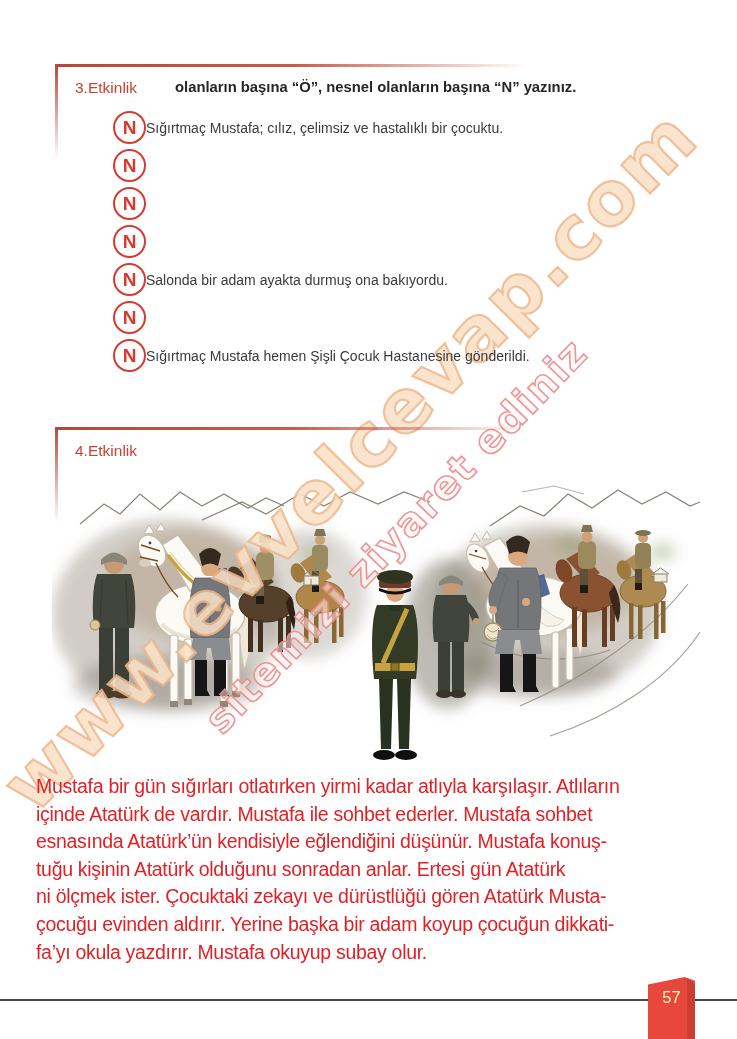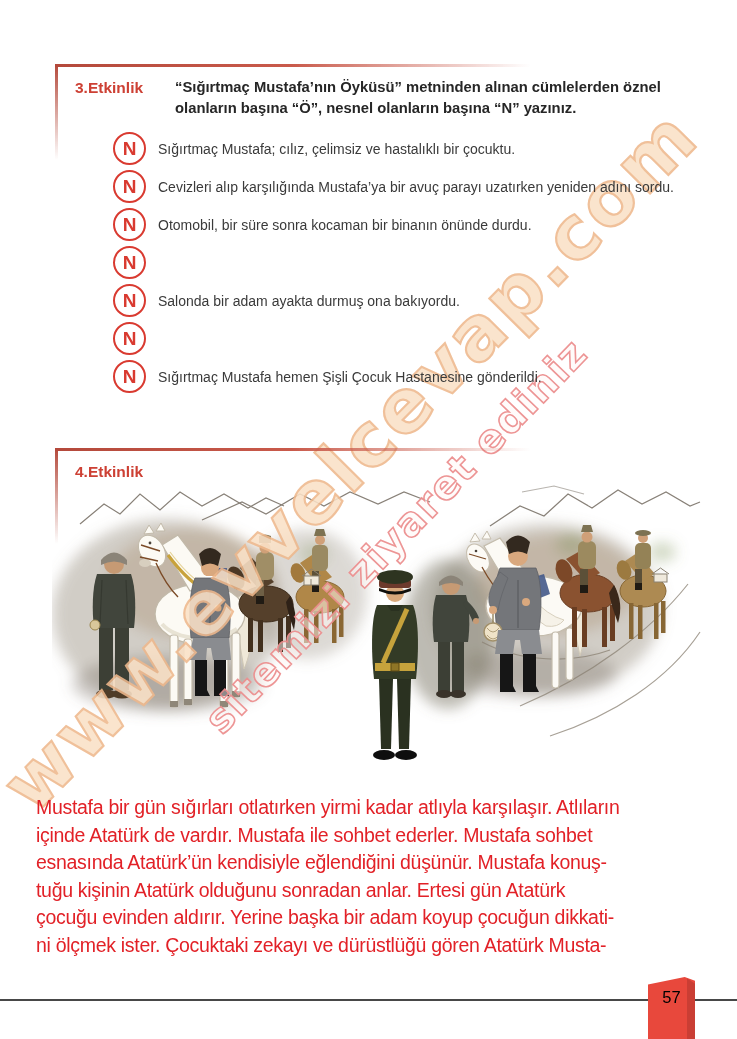--- a/index.html
+++ b/index.html
@@ -10,35 +10,35 @@
   }
   .illustration{position:absolute;left:52px;top:484px;width:650px;height:295px;z-index:1}
   .watermark-layer{position:absolute;left:0;top:0;width:737px;height:1039px;z-index:2;pointer-events:none}
   .content{position:relative;z-index:3;padding-top:64px}
   .act{margin-left:55px;position:relative;padding:13px 0 0 20px}
   .act::before{content:"";position:absolute;top:0;left:0;width:475px;height:2.5px;
     background:linear-gradient(to right,#b4493b 0%,#c95a4b 50%,rgba(201,90,75,0) 100%)}
   .act::after{content:"";position:absolute;top:0;left:0;width:2.5px;height:96px;
     background:linear-gradient(to bottom,#b4493b 0%,rgba(201,90,75,0) 100%)}
   .act-head{display:flex;gap:14px}
-  .act-label{color:#cd4034;font-weight:bold;font-size:15.5px;line-height:21px;width:86px;flex:none}
+  .act-label{color:#cd4034;font-weight:normal;font-size:15.5px;line-height:21px;width:86px;flex:none}
   .act-instr{font-weight:bold;color:#262626;font-size:14.8px;line-height:21px;white-space:nowrap}
   .items{margin:14px 0 0 38px}
   .item{display:flex;align-items:center;margin-bottom:7px;height:31px}
   .mark{width:29px;height:29px;border:2px solid #d93a30;border-radius:50%;color:#d93a30;
     font-size:19px;font-weight:bold;display:flex;align-items:center;justify-content:center;flex:none;
     background:rgba(255,255,255,.35)}
-  .item-text{margin-left:12px;font-size:14px;color:#3a3a3a;white-space:nowrap}
+  .item-text{font-size:14px;color:#3a3a3a;white-space:nowrap}
   #activity4{margin-top:56px}
   .spacer{height:308px}
   .summary{margin:4px 0 0 36px;color:#e22127;font-size:19.5px;line-height:27.6px;letter-spacing:-0.3px}
   .summary div{white-space:nowrap}
   .footer-line{position:absolute;left:0;top:999px;width:737px;border-top:2px solid #474747;z-index:3}
   .bookmark{position:absolute;left:648px;top:977px;width:47px;height:62px;background:#e8483c;
-    clip-path:polygon(0 12%,78% 0,100% 6%,100% 100%,0 100%);z-index:4;color:#000000;font-size:16.5px;
+    clip-path:polygon(0 12%,78% 0,100% 6%,100% 100%,0 100%);z-index:4;color:#fef9c3;font-size:16.5px;
     display:flex;justify-content:center;align-items:flex-start;padding-top:11px;box-sizing:border-box}
   .bookmark::after{content:"";position:absolute;right:0;top:0;width:8px;height:100%;
     background:rgba(0,0,0,.13);clip-path:polygon(0 2%,100% 11%,100% 100%,0 100%)}
 </style>
 </head>
 <body>
 
 <svg class="illustration" viewBox="0 0 650 295" xmlns="http://www.w3.org/2000/svg">
   <defs>
       <filter id="blur" x="-40%" y="-40%" width="180%" height="180%">
@@ -295,36 +295,33 @@
   <text transform="translate(34,816) rotate(-45.3)" font-family="DejaVu Sans, Liberation Sans, sans-serif" font-size="74" font-weight="bold" letter-spacing="3" fill="#fae1c6" stroke="#eeb88c" stroke-width="2.2" opacity="0.88">www.evvelcevap.com</text>
   <text transform="translate(222,736) rotate(-46)" font-family="DejaVu Sans, Liberation Sans, sans-serif" font-size="40" font-weight="bold" letter-spacing="1.5" fill="rgba(255,246,244,0.55)" stroke="#ec9090" stroke-width="1.6" opacity="0.95">sitemizi ziyaret ediniz</text>
 </svg>
 
 <div class="content">
 
   <section class="act" id="activity3">
     <div class="act-head">
       <div class="act-label">3.Etkinlik</div>
       <div>
-        <div class="act-instr">“Sığırtmaç Mustafa’nın Öyküsü” metninden alınan cümlelerden öznel</div>
         <div class="act-instr">olanların başına “Ö”, nesnel olanların başına “N” yazınız.</div>
       </div>
     </div>
     <div class="items">
       <div class="item">
         <span class="mark">N</span>
         <span class="item-text">Sığırtmaç Mustafa; cılız, çelimsiz ve hastalıklı bir çocuktu.</span>
       </div>
       <div class="item">
         <span class="mark">N</span>
-        <span class="item-text">Cevizleri alıp karşılığında Mustafa’ya bir avuç parayı uzatırken yeniden adını sordu.</span>
-      </div>
-      <div class="item">
-        <span class="mark">N</span>
-        <span class="item-text">Otomobil, bir süre sonra kocaman bir binanın önünde durdu.</span>
+      </div>
+      <div class="item">
+        <span class="mark">N</span>
       </div>
       <div class="item">
         <span class="mark">N</span>
       </div>
       <div class="item">
         <span class="mark">N</span>
         <span class="item-text">Salonda bir adam ayakta durmuş ona bakıyordu.</span>
       </div>
       <div class="item">
         <span class="mark">N</span>
@@ -342,21 +339,22 @@
     </div>
   </section>
 
   <div class="spacer"></div>
 
   <div class="summary">
     <div>Mustafa bir gün sığırları otlatırken yirmi kadar atlıyla karşılaşır. Atlıların</div>
     <div>içinde Atatürk de vardır. Mustafa ile sohbet ederler. Mustafa sohbet</div>
     <div>esnasında Atatürk’ün kendisiyle eğlendiğini düşünür. Mustafa konuş-</div>
     <div>tuğu kişinin Atatürk olduğunu sonradan anlar. Ertesi gün Atatürk</div>
+    <div>ni ölçmek ister. Çocuktaki zekayı ve dürüstlüğü gören Atatürk Musta-</div>
     <div>çocuğu evinden aldırır. Yerine başka bir adam koyup çocuğun dikkati-</div>
-    <div>ni ölçmek ister. Çocuktaki zekayı ve dürüstlüğü gören Atatürk Musta-</div>
+    <div>fa’yı okula yazdırır. Mustafa okuyup subay olur.</div>
   </div>
 </div>
 
 <div class="footer-line"></div>
 <div class="bookmark">
   <span>57</span>
 </div>
 
 </body></html>

